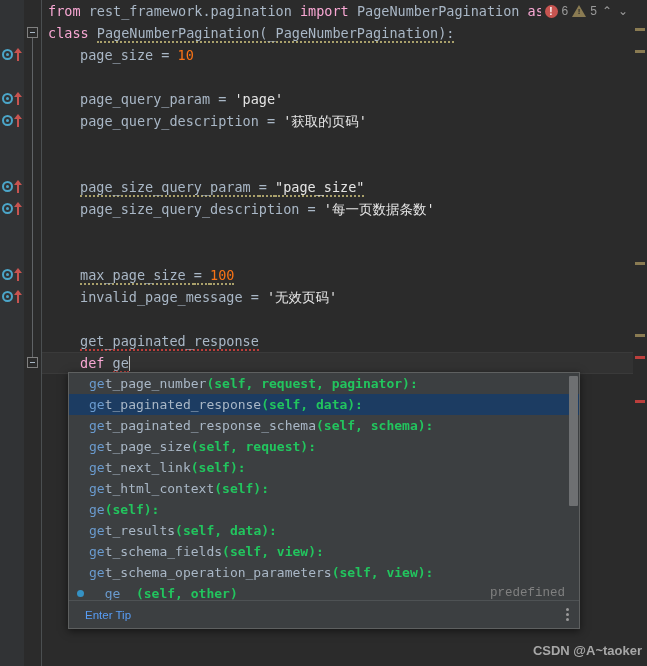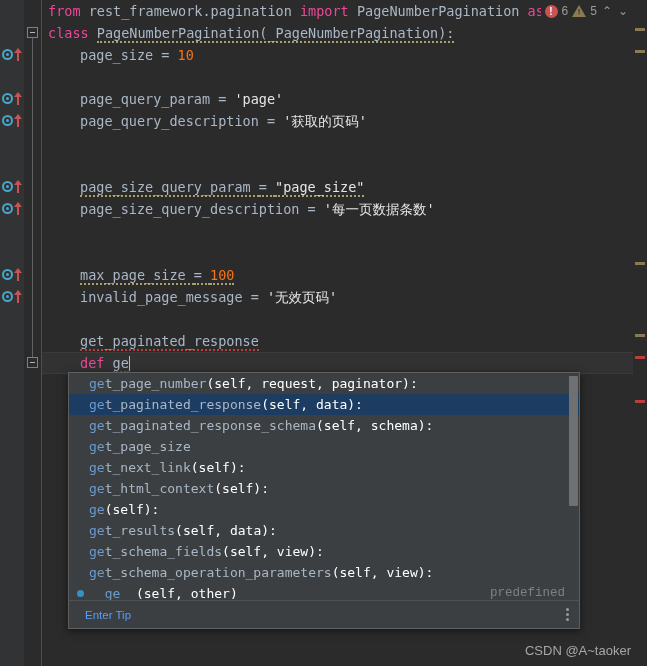--- a/index.html
+++ b/index.html
@@ -68,21 +68,21 @@
   .rmark { position: absolute; right: 2px; width: 10px; height: 3px; }
 
   
   .code {
     position: absolute; left: 42px; top: 0; right: 14px;
     font-family: "DejaVu Sans Mono", monospace;
     font-size: 13.5px; line-height: 22px;
     white-space: pre; color: #A9B7C6;
   }
   .ln { position: absolute; left: 6px; height: 22px; white-space: pre; }
-  .kw  { color: #ec4899; }
+  .kw  { color: #f9a8d4; }
   .id  { color: #A9B7C6; }
   .str { color: #e5e5e5; }
   .num { color: #f97316; }
   .op  { color: #A9B7C6; }
   .wavy-warn {
     border-bottom: 2px dotted #A9A06B;
     padding-bottom: 0px;
   }
   .wavy-err {
     border-bottom: 2px dotted #BC3F3C;
@@ -141,21 +141,21 @@
     color: #BABABA; white-space: pre;
   }
   .cit.sel { background: #1C3C62; }
   .cit .bullet {
     display: inline-block; width: 7px; height: 7px; border-radius: 50%;
     background: #3592C4; margin-right: 5px; flex: none;
   }
   .cit .nobullet { display: inline-block; width: 12px; flex: none; }
   .cit .mname { color: #A9B7C6; }
   .cit .pref { color: #6A9BCF; }
-  .cit .sig  { color: #ffffff; }
+  .cit .sig  { color: #22c55e; font-weight: bold; }
   .cit .tail {
     margin-left: auto; color: #808080; font-size: 12.5px;
     font-family: Liberation Mono, monospace;
   }
 
   .popup-scroll {
     position: absolute; right: 1px; top: 1px; width: 9px; height: 227px;
     background: #3C3F41;
   }
   .popup-thumb {
@@ -172,23 +172,24 @@
   }
   .popup-foot .tip { color: #589DF6; margin-left: 6px; cursor: pointer; }
   .kebab {
     margin-left: auto; display: flex; flex-direction: column; gap: 2px;
     cursor: pointer;
   }
   .kebab span { width: 3px; height: 3px; background: #9A9A9A; border-radius: 50%; }
 
   
   .watermark {
-    position: absolute; right: 16px; bottom: 8px;
+    position: absolute; right: 5px; bottom: 8px;
     font-family: "Liberation Sans", sans-serif; font-size: 13px;
     color: #A7A7A7;
+    font-weight: bold;
   }
 </style>
 </head>
 <body>
 
 <div id="root">
 
   <div class="editor">
 
     <div class="gutter-left"></div>
@@ -251,21 +252,21 @@
       <span class="chev">⌃</span>
       <span class="chev">⌄</span>
     </div>
   </div>
 
   <div class="popup">
     <div class="popup-list" id="completion-list">
         <div class="cit"><span class="nobullet"></span><span class="pref">ge</span><span class="mname">t_page_number</span><span class="sig">(self, request, paginator):</span></div>
         <div class="cit sel"><span class="nobullet"></span><span class="pref">ge</span><span class="mname">t_paginated_response</span><span class="sig">(self, data):</span></div>
         <div class="cit"><span class="nobullet"></span><span class="pref">ge</span><span class="mname">t_paginated_response_schema</span><span class="sig">(self, schema):</span></div>
-        <div class="cit"><span class="nobullet"></span><span class="pref">ge</span><span class="mname">t_page_size</span></div>
+        <div class="cit"><span class="nobullet"></span><span class="pref">ge</span><span class="mname">t_page_size</span><span class="sig">(self, request):</span></div>
         <div class="cit"><span class="nobullet"></span><span class="pref">ge</span><span class="mname">t_next_link</span><span class="sig">(self):</span></div>
         <div class="cit"><span class="nobullet"></span><span class="pref">ge</span><span class="mname">t_html_context</span><span class="sig">(self):</span></div>
         <div class="cit"><span class="nobullet"></span><span class="pref">ge</span><span class="sig">(self):</span></div>
         <div class="cit"><span class="nobullet"></span><span class="pref">ge</span><span class="mname">t_results</span><span class="sig">(self, data):</span></div>
         <div class="cit"><span class="nobullet"></span><span class="pref">ge</span><span class="mname">t_schema_fields</span><span class="sig">(self, view):</span></div>
         <div class="cit"><span class="nobullet"></span><span class="pref">ge</span><span class="mname">t_schema_operation_parameters</span><span class="sig">(self, view):</span></div>
         <div class="cit"><span class="bullet"></span><span class="pref">__ge</span><span class="mname">__</span><span class="sig">(self, other)</span><span class="tail">predefined</span></div>
       </div>
 
     <div class="popup-scroll">

